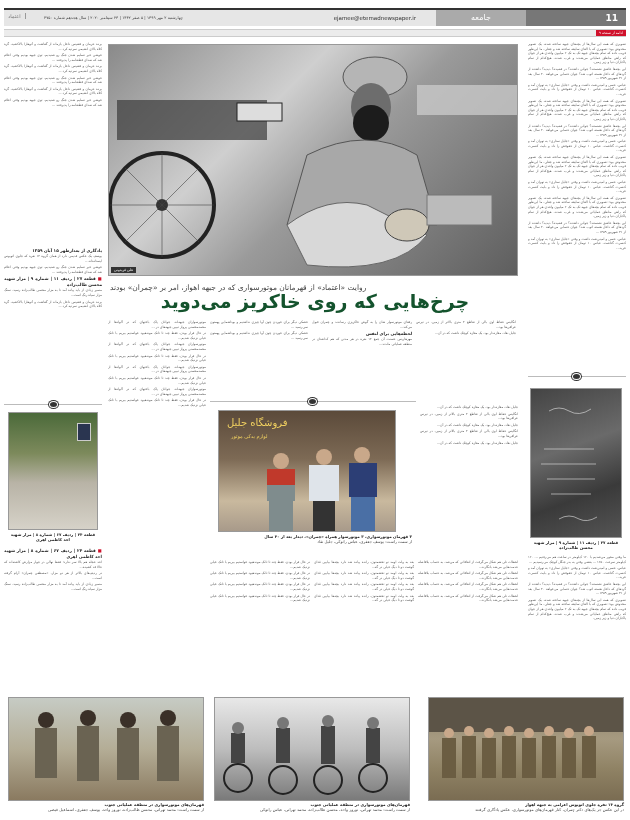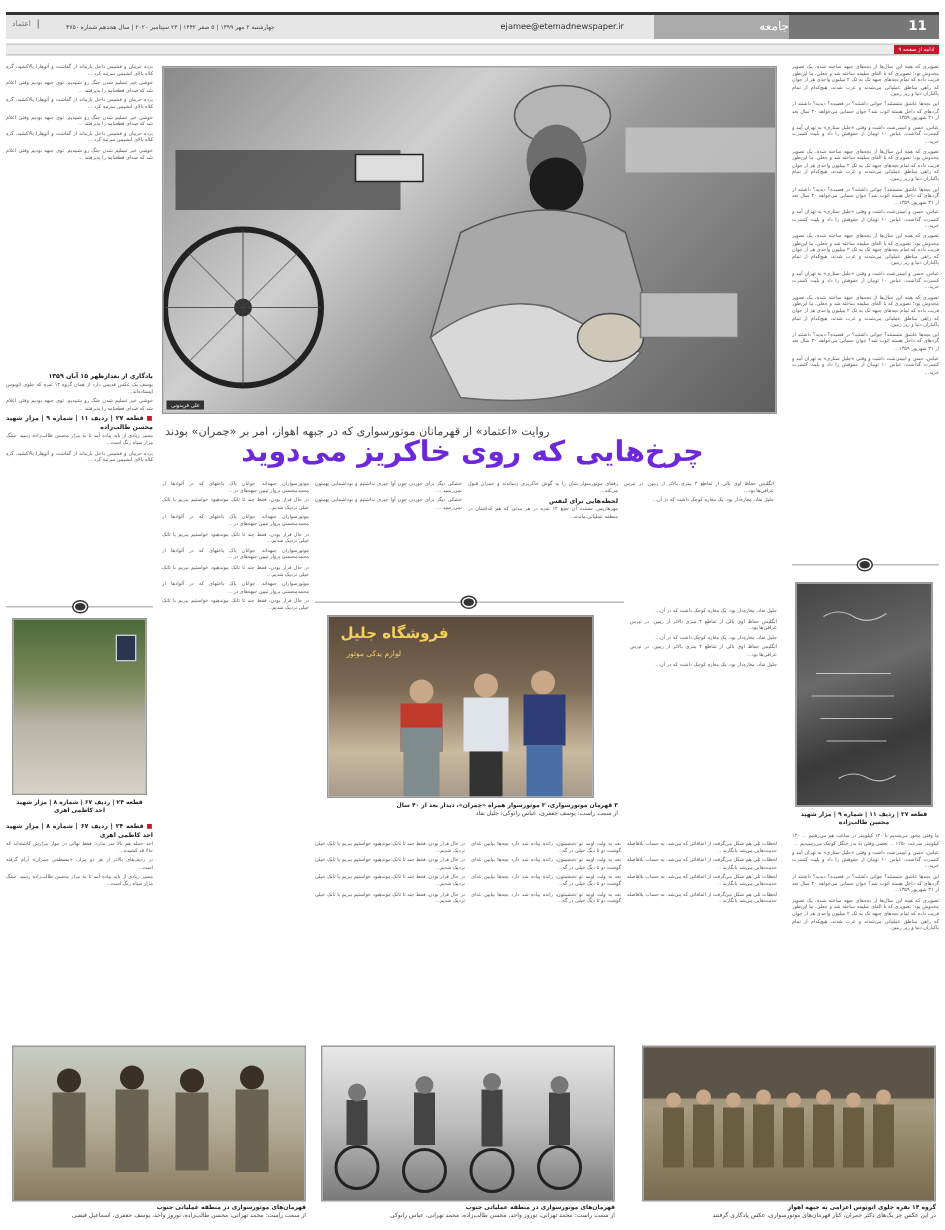--- a/index.html
+++ b/index.html
@@ -1,33 +1,33 @@
 <!DOCTYPE html>
 <html><head>
 <meta charset="utf-8">
 <style>
 *{box-sizing:border-box;margin:0;padding:0}
 body{width:630px;height:820px;background:#fff;font-family:"DejaVu Sans",sans-serif;overflow:hidden;position:relative;direction:rtl;color:#222}
 .hdr{position:absolute;top:8px;left:4px;width:622px;height:18px;background:#e6e6e6;border-top:2px solid #333}
 .hdr .pg{position:absolute;right:0;top:0;width:100px;height:16px;background:#777;color:#fff;font-size:9px;font-weight:bold;line-height:16px;padding-right:8px}
-.hdr .sec{position:absolute;right:100px;top:0;width:90px;height:16px;background:#aaa;color:#fff;font-size:8px;line-height:16px;}
+.hdr .sec{position:absolute;right:100px;top:0;width:90px;height:16px;background:#aaa;color:#fff;font-size:8px;line-height:16px;text-align:center}
 .hdr .mail{position:absolute;right:210px;top:0;font-size:5.5px;line-height:16px;color:#333;direction:ltr}
 .hdr .date{position:absolute;left:40px;top:0;font-size:4px;line-height:16px;color:#444}
 .hdr .logo{position:absolute;left:4px;top:3px;font-size:5px;color:#777;border-right:1px solid #999;padding-right:4px}
 .cont{position:absolute;top:29px;left:4px;width:622px;height:8px;background:#ececec;border-top:1px solid #ccc;border-bottom:1px solid #ccc}
 .cont .tag{position:absolute;right:0;top:0;height:6px;background:#d0112b;color:#fff;font-size:3.5px;line-height:6px;padding:0 3px}
 .col{position:absolute;font-size:3.3px;line-height:4.6px;color:#555;text-align:justify;overflow:hidden}
 .col p{margin-bottom:2px}
 .photo{position:absolute;overflow:hidden;border:1px solid #999}
 .cap{position:absolute;font-size:4px;line-height:5px;color:#222;font-weight:bold;text-align:right}
 .cap .sub{font-weight:normal;color:#444}
 .subh{font-weight:bold;color:#222;font-size:4.2px;line-height:6px}
 .subh.red::before{content:"■ ";color:#d0112b}
 .kicker{position:absolute;top:283px;left:110px;width:410px;text-align:left;font-size:7.5px;color:#444}
-.headline{position:absolute;top:290px;left:110px;width:410px;text-align:center;font-size:19px;font-weight:bold;color:#6d28d9;letter-spacing:-0.5px}
+.headline{position:absolute;top:290px;left:110px;width:410px;text-align:center;font-size:19px;font-weight:bold;color:#14532d;letter-spacing:-0.5px}
 .dot{position:absolute;width:9px;height:7px;background:#333;border-radius:50%;border:1px solid #fff;box-shadow:0 0 0 1px #333}
 .rule{position:absolute;height:1px;background:#bbb}
 </style>
 </head>
 <body>
 
 <div class="hdr">
   <div class="pg">11</div>
   <div class="sec">جامعه</div>
   <div class="mail">ejamee@etemadnewspaper.ir</div>
@@ -148,21 +148,21 @@
     <p>در حال فرار بودن، فقط چند تا تانک موندهبود خواستیم ببریم با تانک خیلی نزدیک شدیم...</p>
     <p>موتورسواران جبهه‌اند. جوانان پاک باختهای که در آلوادها از محمدمحسنی پرواز تبیین جبهه‌های در ...</p>
     <p>در حال فرار بودن، فقط چند تا تانک موندهبود خواستیم ببریم با تانک خیلی نزدیک شدیم...</p>
     <p>موتورسواران جبهه‌اند. جوانان پاک باختهای که در آلوادها از محمدمحسنی پرواز تبیین جبهه‌های در ...</p>
     <p>در حال فرار بودن، فقط چند تا تانک موندهبود خواستیم ببریم با تانک خیلی نزدیک شدیم...</p>
   </div>
 <div class="rule" style="top:401px;left:210px;width:206px"></div>
 <div class="dot" style="top:398px;left:308px"></div>
 
 <div class="photo" style="top:410px;left:218px;width:178px;height:122px;background:linear-gradient(180deg,#5b4a3a 0%,#7d6a55 40%,#c9b99e 75%,#a89a8a 100%)">
-  <div style="position:absolute;top:6px;left:8px;color:#f0d060;font-size:10px;font-weight:bold">فروشگاه جلیل</div>
+  <div style="position:absolute;top:6px;left:8px;color:#f0d060;font-size:10px;font-weight:normal">فروشگاه جلیل</div>
   <div style="position:absolute;top:22px;left:12px;color:#f0d060;font-size:5px">لوازم یدکی موتور</div>
   <svg width="178" height="122" style="position:absolute;top:0;left:0">
     <circle cx="62" cy="50" r="8" fill="#c9a88a"></circle>
       <rect x="48" y="58" width="28" height="32" fill="#c0392b"></rect>
       <rect x="48" y="74" width="28" height="16" fill="#7f8c8d"></rect>
       <rect x="50" y="90" width="24" height="30" fill="#7f8c8d"></rect>
     <circle cx="105" cy="46" r="8" fill="#c9a88a"></circle>
       <rect x="90" y="54" width="30" height="36" fill="#dfe4ea"></rect>
       <rect x="94" y="90" width="22" height="30" fill="#333"></rect>
     <circle cx="143" cy="44" r="8" fill="#c9a88a"></circle>

